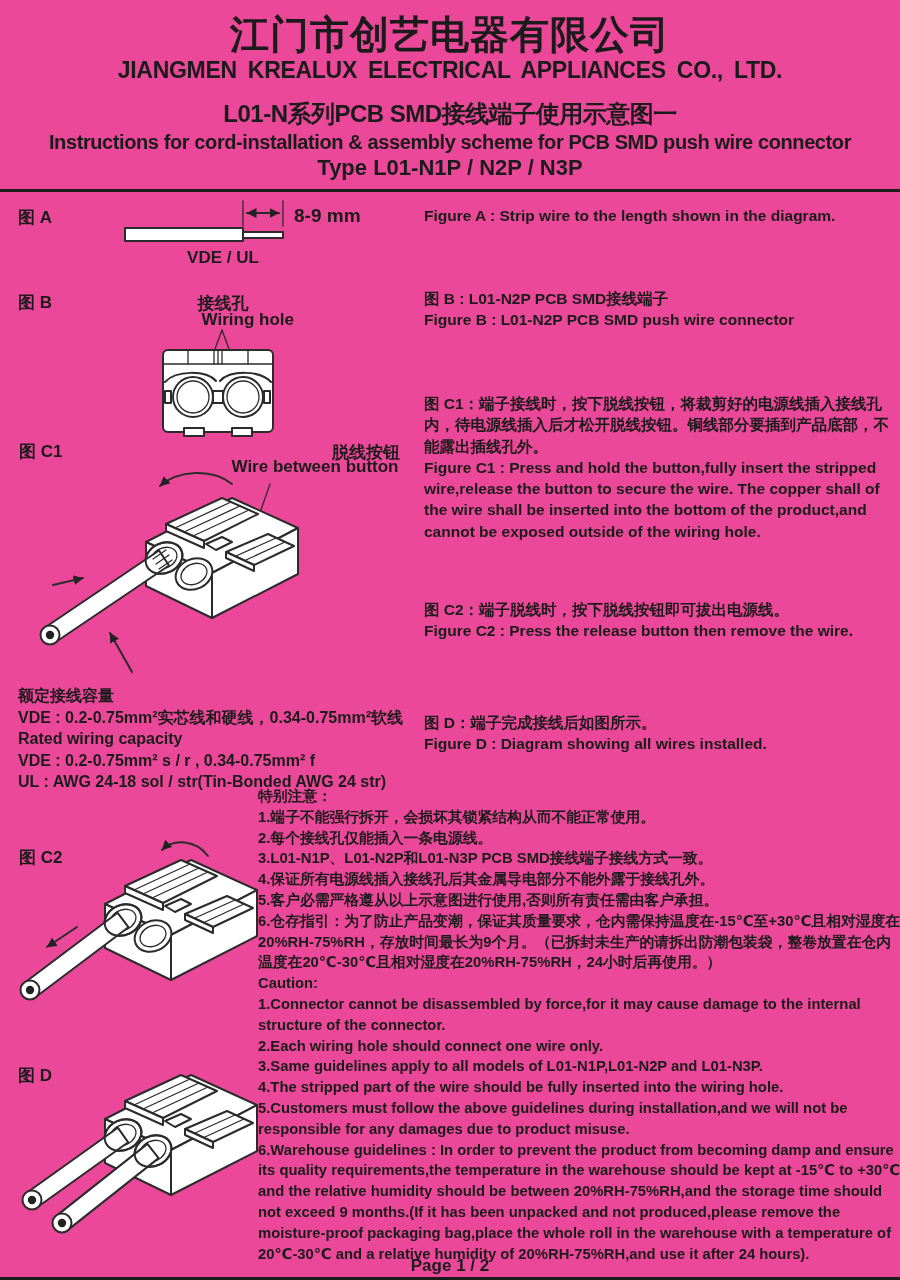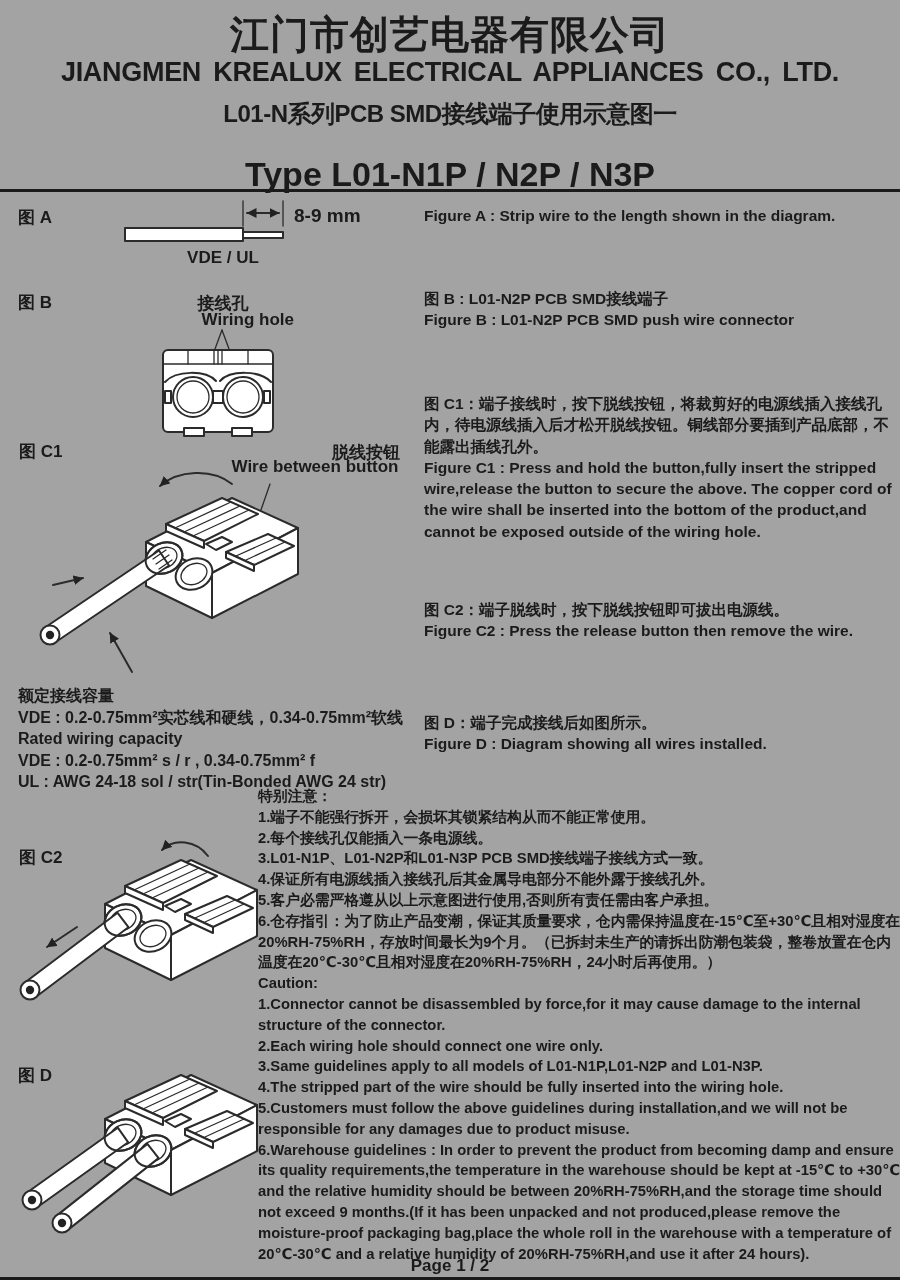--- a/index.html
+++ b/index.html
@@ -1,25 +1,25 @@
 <!DOCTYPE html>
 <html><head>
 <meta charset="utf-8">
 <style>
   html,body{margin:0;padding:0;background:#e8e8e8;}
-  .page{position:relative;width:900px;height:1280px;background:#a3a3a3;color:#1b1b1b;
+  .page{position:relative;width:900px;height:1280px;background:#ec4899;color:#1b1b1b;
         font-family:"Liberation Sans","DejaVu Sans",sans-serif;font-weight:bold;overflow:hidden;margin:0 auto;}
   .abs{position:absolute;}
   .ctr{left:0;right:0;text-align:center;}
   .rule{position:absolute;left:0;width:900px;height:3px;background:#1b1b1b;}
   .h-cn{top:8px;font-size:39px;letter-spacing:1px;}
-  .h-en{top:57px;font-size:27px;word-spacing:5px;letter-spacing:-0.3px;}
+  .h-en{top:57px;font-size:23px;word-spacing:5px;letter-spacing:-0.3px;}
   .h-cn2{top:98px;font-size:24px;letter-spacing:-0.5px;}
   .h-en2{top:131px;font-size:20px;letter-spacing:-0.4px;}
-  .h-type{top:155px;font-size:34px;}
+  .h-type{top:155px;font-size:22px;}
   .fig-label{font-size:17px;}
   .anno{font-size:17px;}
   .dim{font-size:19px;}
   .desc{left:424px;width:474px;font-size:15.5px;line-height:21.3px;}
   .cap{font-size:16px;line-height:21.5px;white-space:nowrap;margin-top:24px;}
   .notes{left:258px;top:786px;width:645px;font-size:14.8px;line-height:20.8px;}
   .foot{top:1256px;font-size:17px;}
   svg{display:block;overflow:visible;}
   .sk{stroke:#2b2b2b;fill:none;stroke-width:2;stroke-linejoin:round;stroke-linecap:round;}
   .skf{stroke:#2b2b2b;fill:#fff;stroke-width:2;stroke-linejoin:round;}
@@ -27,20 +27,21 @@
   .core{fill:#222;stroke:none;}
 </style>
 </head>
 <body>
 
 <div class="page">
 
   <div class="abs ctr h-cn">江门市创艺电器有限公司</div>
   <div class="abs ctr h-en">JIANGMEN KREALUX ELECTRICAL APPLIANCES CO., LTD.</div>
   <div class="abs ctr h-cn2">L01-N系列PCB SMD接线端子使用示意图一</div>
+  <div class="abs ctr h-en2">Instructions for cord-installation &amp; assembly scheme for PCB SMD push wire connector</div>
   <div class="abs ctr h-type">Type L01-N1P / N2P / N3P</div>
   <div class="rule" style="top:189px"></div>
 
   <div class="abs fig-label" style="left:18px;top:206px">图 A</div>
   <svg class="abs" style="left:118px;top:196px" width="180" height="52" viewBox="0 0 180 52">
     <defs>
       <marker id="ah" markerUnits="userSpaceOnUse" markerWidth="11" markerHeight="11" refX="9.5" refY="5" orient="auto-start-reverse">
         <path d="M0,0 L10,5 L0,10 Z" fill="#222"></path>
       </marker>
       <marker id="ah2" markerUnits="userSpaceOnUse" markerWidth="8" markerHeight="8" refX="6.5" refY="3.5" orient="auto-start-reverse">
@@ -153,21 +154,21 @@
         <line x1="152" y1="90" x2="139" y2="99"></line>
       </g>
       <ellipse class="sk" cx="144" cy="88" rx="19" ry="15" transform="rotate(-25 144 88)"></ellipse>
     </g>
     <path class="sk" d="M212,14 C192,-2 158,0 140,16" marker-end="url(#ah)"></path>
     <line class="sk" x1="33" y1="115" x2="63" y2="108" marker-end="url(#ah)"></line>
     <line class="sk" x1="112" y1="202" x2="90" y2="163" marker-end="url(#ah)"></line>
   </svg>
   <div class="abs desc" style="top:393px">
     <div>图 C1：端子接线时，按下脱线按钮，将裁剪好的电源线插入接线孔内，待电源线插入后才松开脱线按钮。铜线部分要插到产品底部，不能露出插线孔外。</div>
-    <div>Figure C1 : Press and hold the button,fully insert the stripped wire,release the button to secure the above. The copper cord of the wire shall be inserted into the bottom of the product,and cannot be exposed outside of the wiring hole.</div>
+    <div>Figure C1 : Press and hold the button,fully insert the stripped wire,release the button to secure the wire. The copper shall of the wire shall be inserted into the bottom of the product,and cannot be exposed outside of the wiring hole.</div>
   </div>
 
   <div class="abs cap" style="left:18px;top:661px">
     <div>额定接线容量</div>
     <div>VDE : 0.2-0.75mm²实芯线和硬线，0.34-0.75mm²软线</div>
     <div>Rated wiring capacity</div>
     <div>VDE : 0.2-0.75mm² s / r , 0.34-0.75mm² f</div>
     <div>UL : AWG 24-18 sol / str(Tin-Bonded AWG 24 str)</div>
   </div>
 

